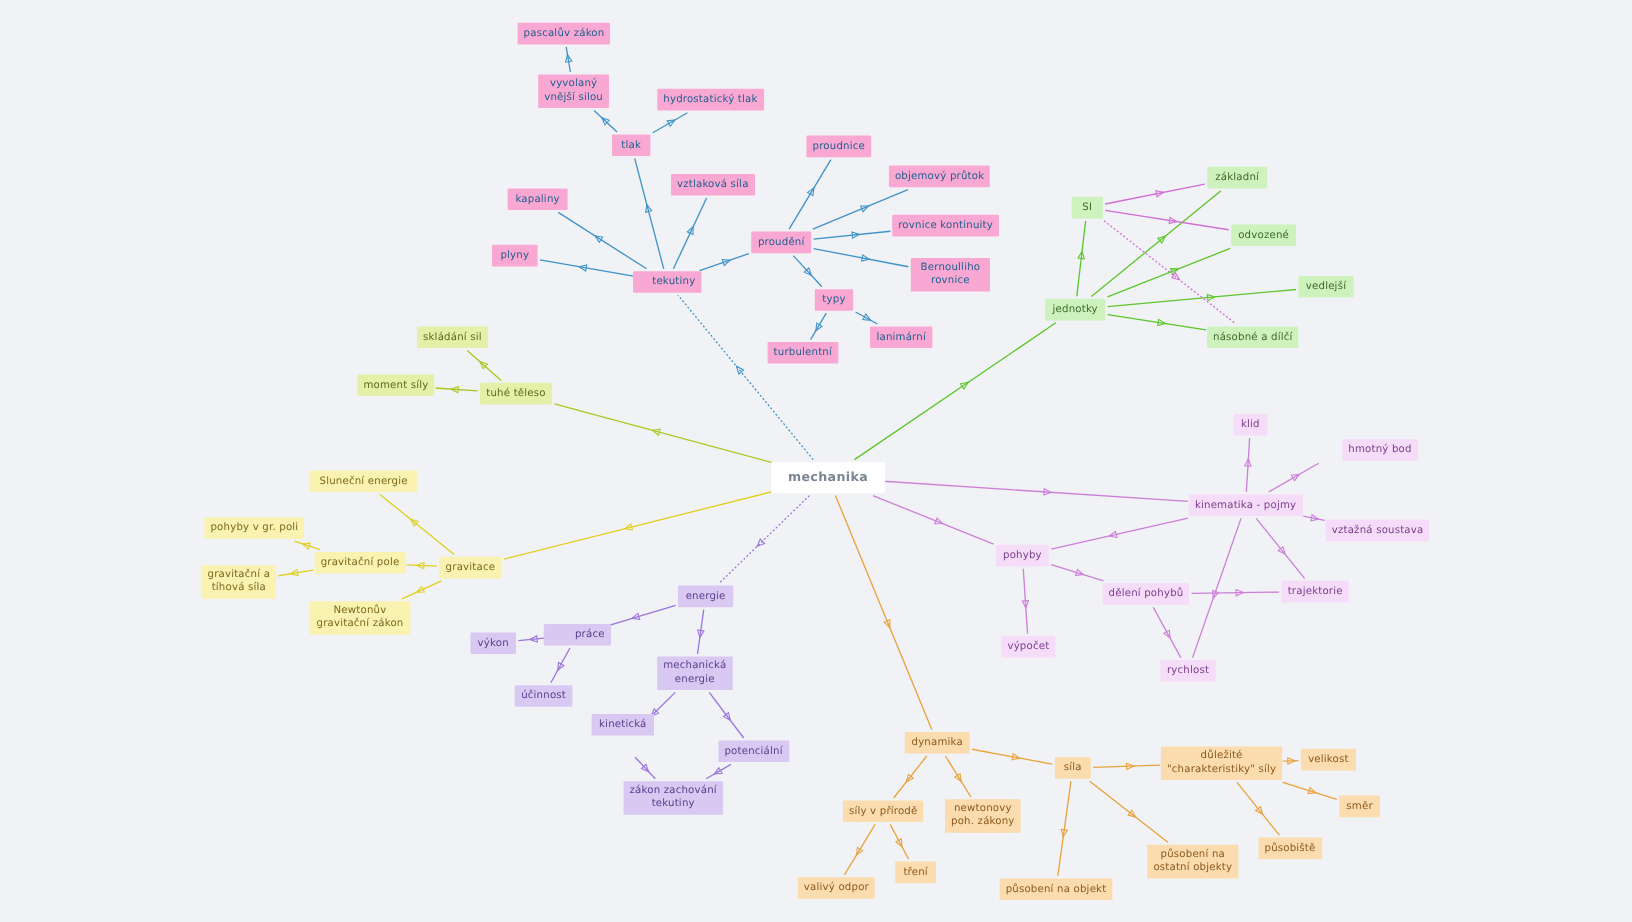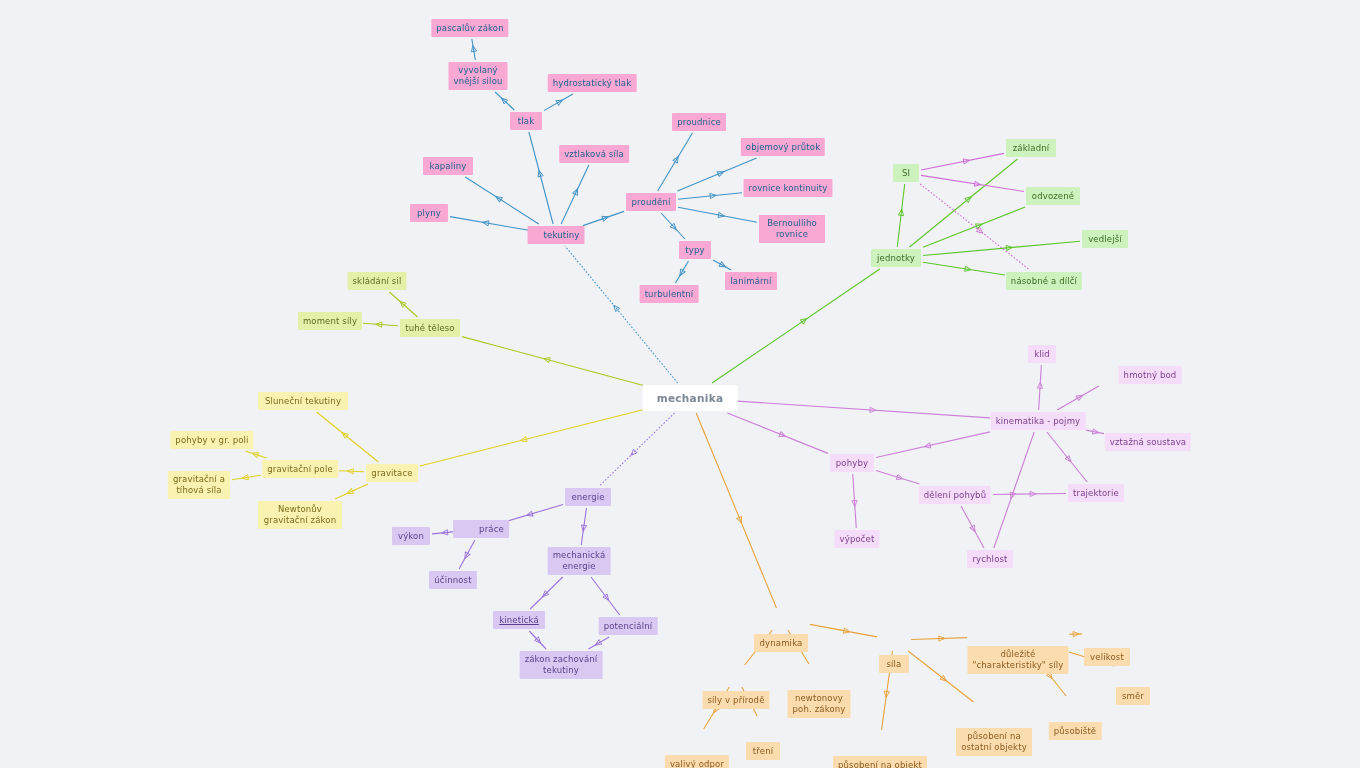--- a/index.html
+++ b/index.html
@@ -45,21 +45,21 @@
     font-size: 10.5px;
     letter-spacing: 0.3px;
     padding: 6px 14px;
   }
   .node.blue   { background: #f9a8d4; color: #1f5f8b; }
   .node.green  { background: #cdf2bd; color: #3d6b28; }
   .node.olive  { background: #e4f0a8; color: #5a6b1e; }
   .node.yellow { background: #faf2b0; color: #7a6a1c; }
   .node.purple { background: #d9c8f2; color: #5b3f8c; }
   .node.violet { background: #f5dcf8; color: #7b3f8c; }
-  .node.orange { background: #fbdcae; color: #8c5a1e; margin-top: 24px; }
+  .node.orange { background: #fbdcae; color: #8c5a1e; }
 </style>
 </head>
 <body>
 
 <div id="canvas">
   <svg id="edge-layer" viewBox="0 0 1360 768">
       <line x1="677.6687116564417" y1="383" x2="565.0429447852761" y2="246" stroke="#3f93c8" stroke-width="1.1" stroke-dasharray="1.6 1.8"></line>
       <polygon points="-3,-2.6 3,0 -3,2.6" fill="none" stroke="#3f93c8" stroke-width="0.9" transform="translate(615.7245398773006,307.65) rotate(-129.42314135007618)"></polygon>
       <line x1="538.7826086956521" y1="224" x2="465.2173913043478" y2="177" stroke="#3f93c8" stroke-width="1.1"></line>
       <polygon points="-3,-2.6 3,0 -3,2.6" fill="none" stroke="#3f93c8" stroke-width="0.9" transform="translate(498.32173913043476,198.15) rotate(-147.4259428654275)"></polygon>
@@ -217,34 +217,34 @@
       <div class="node green" style="left: 896px; top: 258px; min-width: 50px; min-height: 18px;">jednotky</div>
       <div class="node green" style="left: 906px; top: 173px; min-width: 26px; min-height: 18px;">SI</div>
       <div class="node green" style="left: 1031px; top: 148px; min-width: 50px; min-height: 18px;">základní</div>
       <div class="node green" style="left: 1053px; top: 196px; min-width: 54px; min-height: 18px;">odvozené</div>
       <div class="node green" style="left: 1105px; top: 239px; min-width: 46px; min-height: 18px;">vedlejší</div>
       <div class="node green" style="left: 1044px; top: 281px; min-width: 74px; min-height: 18px;">násobné a dílčí</div>
       <div class="node olive" style="left: 430px; top: 328px; min-width: 60px; min-height: 18px;">tuhé těleso</div>
       <div class="node olive" style="left: 377px; top: 281px; min-width: 56px; min-height: 18px;">skládání sil</div>
       <div class="node olive" style="left: 330px; top: 321px; min-width: 62px; min-height: 18px;">moment síly</div>
       <div class="node yellow" style="left: 392px; top: 473px; min-width: 52px; min-height: 18px;">gravitace</div>
-      <div class="node yellow" style="left: 303px; top: 401px; min-width: 90px; min-height: 18px;">Sluneční tekutiny</div>
+      <div class="node yellow" style="left: 303px; top: 401px; min-width: 90px; min-height: 18px;">Sluneční energie</div>
       <div class="node yellow" style="left: 300px; top: 469px; min-width: 74px; min-height: 18px;">gravitační pole</div>
       <div class="node yellow" style="left: 212px; top: 440px; min-width: 82px; min-height: 18px;">pohyby v gr. poli</div>
       <div class="node yellow" style="left: 199px; top: 485px; min-width: 62px; min-height: 28px;">gravitační a
 tíhová síla</div>
       <div class="node yellow" style="left: 300px; top: 515px; min-width: 84px; min-height: 28px;">Newtonův
 gravitační zákon</div>
       <div class="node purple" style="left: 588px; top: 497px; min-width: 46px; min-height: 18px;">energie</div>
       <div class="node purple" style="left: 481px; top: 529px; min-width: 38px; min-height: 18px; padding-left: 26px;">práce</div>
       <div class="node purple" style="left: 411px; top: 536px; min-width: 38px; min-height: 18px;">výkon</div>
       <div class="node purple" style="left: 453px; top: 580px; min-width: 48px; min-height: 18px;">účinnost</div>
       <div class="node purple" style="left: 579px; top: 561px; min-width: 62px; min-height: 28px;">mechanická
 energie</div>
-      <div class="node purple" style="left: 519px; top: 620px; min-width: 52px; min-height: 18px; text-decoration: underline;">kinetická</div>
+      <div class="node purple" style="left: 519px; top: 604px; min-width: 52px; min-height: 18px;">kinetická</div>
       <div class="node purple" style="left: 628px; top: 626px; min-width: 58px; min-height: 18px;">potenciální</div>
       <div class="node purple" style="left: 561px; top: 665px; min-width: 82px; min-height: 28px;">zákon zachování
 tekutiny</div>
       <div class="node violet" style="left: 1038px; top: 421px; min-width: 92px; min-height: 18px;">kinematika - pojmy</div>
       <div class="node violet" style="left: 1042px; top: 354px; min-width: 28px; min-height: 18px;">klid</div>
       <div class="node violet" style="left: 1118px; top: 375px; min-width: 60px; min-height: 18px; margin-left: 32px;">hmotný bod</div>
       <div class="node violet" style="left: 1148px; top: 442px; min-width: 84px; min-height: 18px;">vztažná soustava</div>
       <div class="node violet" style="left: 1096px; top: 493px; min-width: 56px; min-height: 18px;">trajektorie</div>
       <div class="node violet" style="left: 852px; top: 463px; min-width: 44px; min-height: 18px;">pohyby</div>
       <div class="node violet" style="left: 857px; top: 539px; min-width: 44px; min-height: 18px;">výpočet</div>

